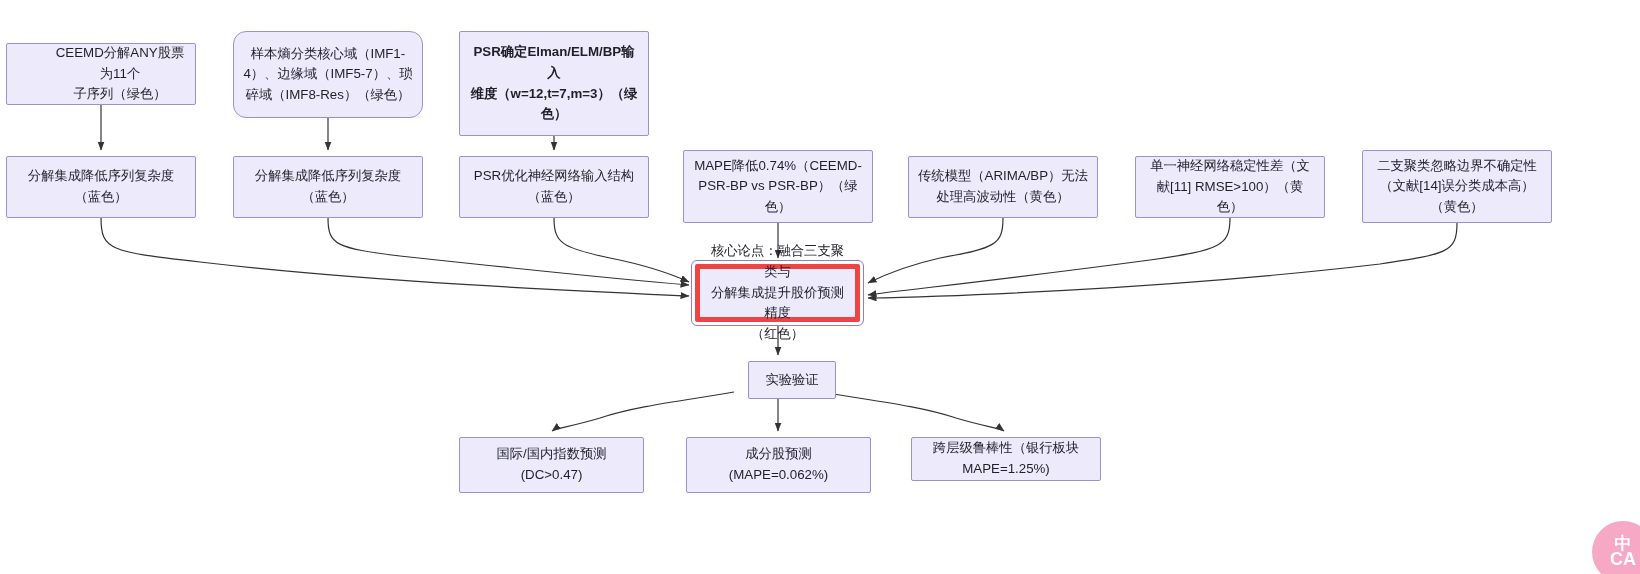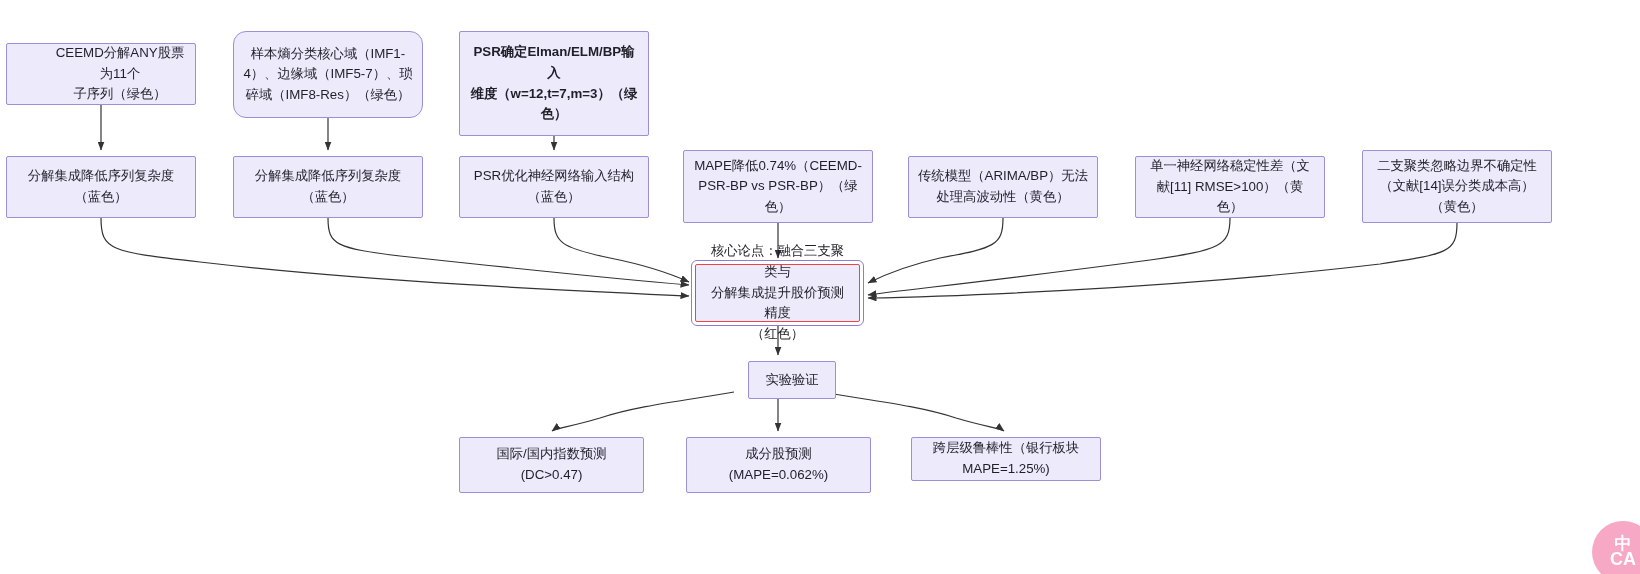--- a/index.html
+++ b/index.html
@@ -41,21 +41,21 @@
     line-height: 1.55;
     padding: 4px 9px;
     z-index: 2;
   }
   .node .label {
     display: block;
     width: 100%;
     white-space: pre-line;
   }
   .node.core {
-    border: 1px solid #ef4444;
+    border: 5px solid #ef4444;
     outline: 1px solid #8C7FD0;
     outline-offset: 3px;
     background: #EDEBFB;
   }
   .watermark {
     position: absolute;
     width: 62px;
     height: 62px;
     border-radius: 50%;
     background: #F7A8C4;

